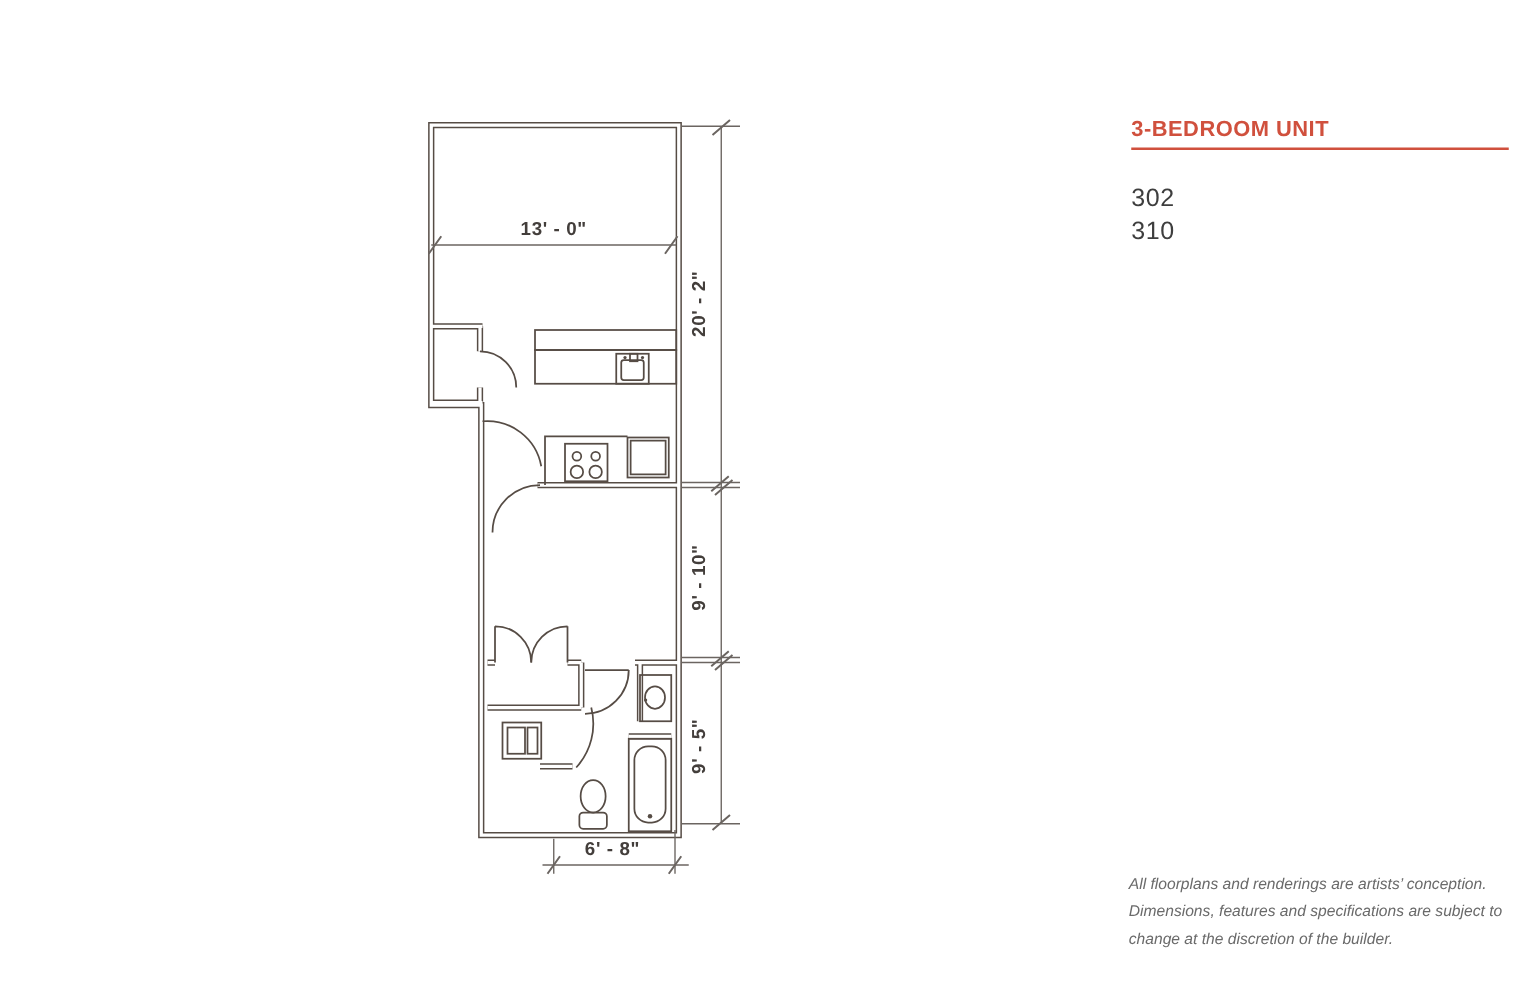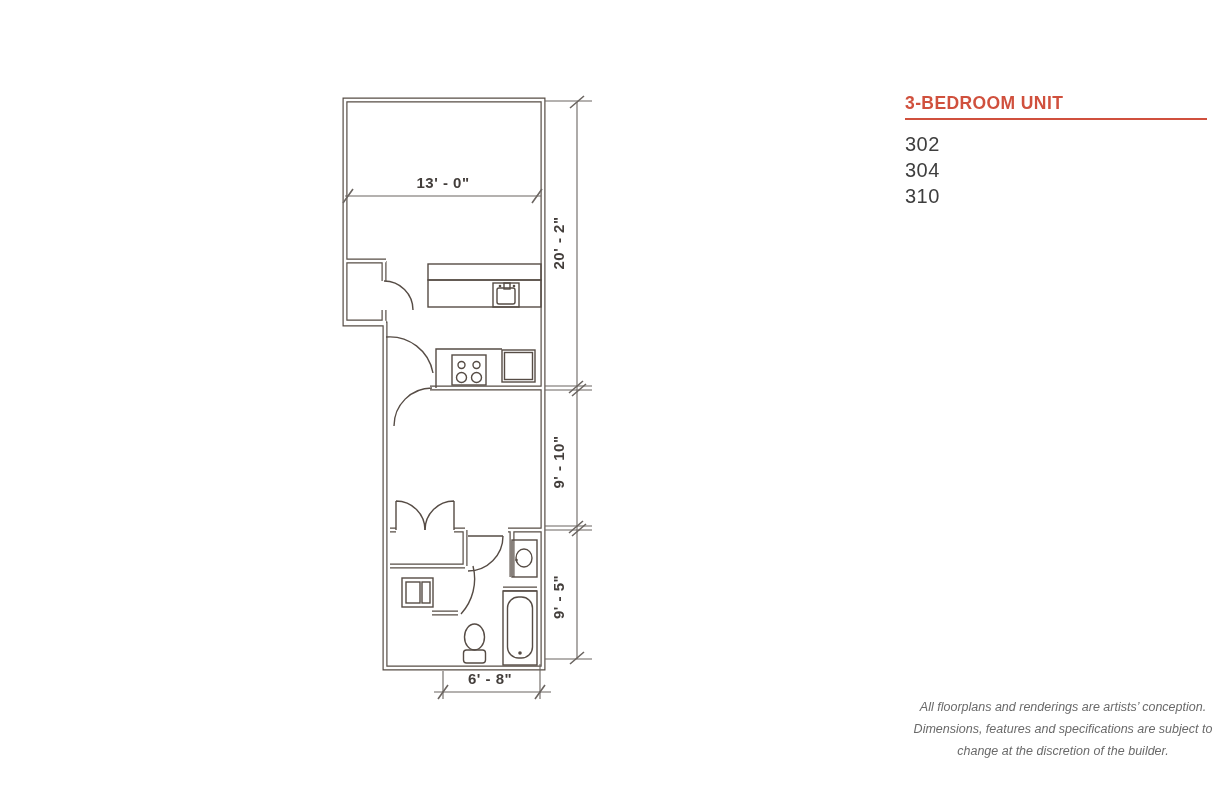--- a/index.html
+++ b/index.html
@@ -4,25 +4,25 @@
 <style>
   html,body{margin:0;padding:0;background:#ffffff;}
   .page{position:relative;width:1228px;height:794px;background:#ffffff;overflow:hidden;
         font-family:"Liberation Sans", sans-serif;}
   .plan-svg{position:absolute;left:0;top:0;}
   
   .info-panel{position:absolute;left:905px;top:93px;width:302px;}
   .unit-title{margin:0;font-size:17.5px;font-weight:bold;letter-spacing:0.4px;
               color:#d0503d;line-height:20px;}
   .title-rule{margin-top:5px;width:302px;height:2px;background:#d0503d;}
-  .unit-list{margin-top:11px;}
+  .unit-list{margin-top:26px;}
   .unit-number{font-size:20px;line-height:26px;color:#3e3e3e;letter-spacing:0.5px;}
   .disclaimer{position:absolute;left:903px;top:696px;width:320px;margin:0;
               font-size:12.5px;line-height:22px;font-style:italic;color:#6a6a6a;
-              white-space:pre-line;text-align:center;}
+              white-space:pre-line;}
   .dim-text{font-family:"Liberation Sans", sans-serif;font-size:15px;font-weight:600;
             fill:#433e3b;letter-spacing:0.5px;}
 </style>
 </head>
 <body>
 
 <div class="page">
 
   <svg class="plan-svg" width="1228" height="794" viewBox="0 0 1228 794">
 
@@ -125,21 +125,20 @@
       <text class="dim-text" x="564" y="597" transform="rotate(-90 564 597)">9' - 5"</text>
       <text class="dim-text" x="490" y="684">6' - 8"</text>
     </g>
   </svg>
 
   <div class="info-panel">
     <h1 class="unit-title">3-BEDROOM UNIT</h1>
     <div class="title-rule"></div>
     <div class="unit-list">
       <div class="unit-number">302</div>
-      <div class="unit-number">304</div>
       <div class="unit-number">310</div>
     </div>
   </div>
 
   <p class="disclaimer">All floorplans and renderings are artists’ conception.
 Dimensions, features and specifications are subject to
 change at the discretion of the builder.</p>
 
 </div>
 

